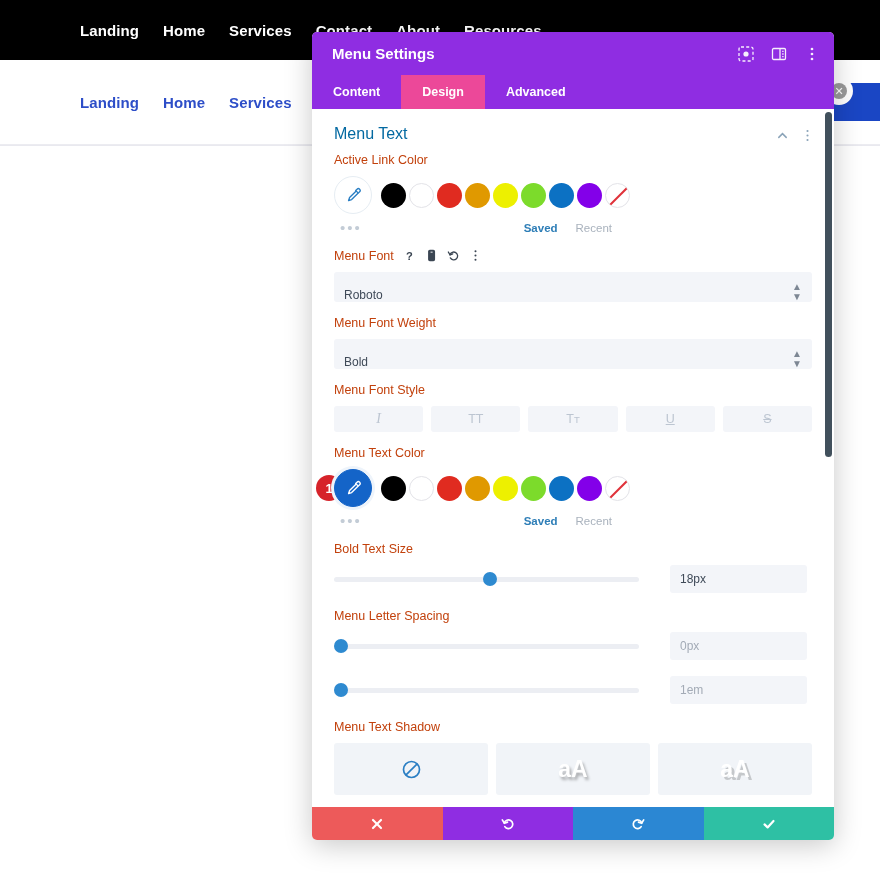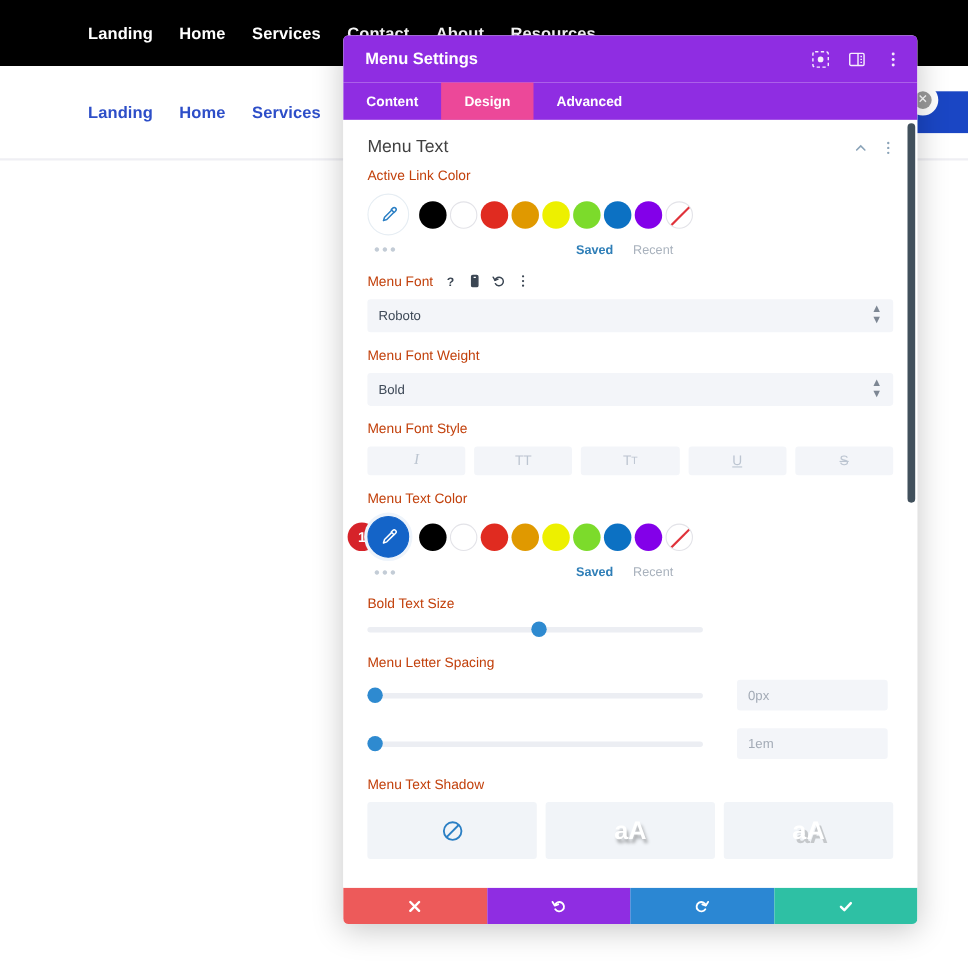--- a/index.html
+++ b/index.html
@@ -98,21 +98,21 @@
 
   .modal-body {
     flex: 1 1 auto; position: relative; overflow: hidden; background: #fff;
   }
   .scroll-inner { padding: 0 0 10px 0; }
 
   .section-head {
     display: flex; align-items: center;
     padding: 16px 20px 10px 22px;
   }
-  .section-title { color: #404040; font-size: 16px; }
+  .section-title { color: #0369a1; font-size: 16px; }
   .section-head-icons { margin-left: auto; display: flex; align-items: center; gap: 12px; }
   .sh-icon { width: 13px; height: 13px; display:block; }
 
   .field { padding: 0 22px; margin-bottom: 14px; }
   .field-label {
     font-size: 12.5px; color: #c2410c; margin-bottom: 9px;
     display: flex; align-items: center; gap: 9px;
   }
   .label-icons { display: flex; align-items: center; gap: 9px; }
   .li { width: 13px; height: 14px; display: block; }
@@ -151,21 +151,21 @@
     display: flex; align-items: center; margin-top: 6px; padding-left: 6px;
   }
   .dots3 { color: #c3ccd6; font-size: 15px; letter-spacing: 2px; line-height: 1; }
   .pf-links { margin-left: auto; display: flex; gap: 18px; padding-right: 200px; }
   .pf-saved { color: #2e7eb7; font-size: 11.5px; font-weight: bold; }
   .pf-recent { color: #a9b2bd; font-size: 11.5px; }
 
   
   .select {
     height: 30px; background: #f3f5f9; border-radius: 3px;
-    display: flex; align-items: center; padding: 0 10px;
+    display: flex; align-items: flex-end; padding: 0 10px;
     font-size: 12px; color: #3f4a58; position: relative;
   }
   .select .caret { margin-left: auto; color: #7d8794; font-size: 10px; line-height: 1; }
 
   
   .style-row { display: flex; gap: 8px; }
   .style-btn {
     flex: 1 1 0; height: 26px; background: #f3f5f9; border-radius: 3px;
     display: flex; align-items: center; justify-content: center;
     color: #bcc5d1; font-size: 12.5px;
@@ -445,20 +445,21 @@
         </div>
       </div>
 
       <div class="slider-field">
         <div class="field-label">Bold Text Size</div>
         <div class="slider-row">
           <span class="track-wrap">
             <span class="track"></span>
             <span class="knob" style="left:49%"></span>
           </span>
+          <span class="num-box lit">18px</span>
         </div>
       </div>
 
       <div class="slider-field">
         <div class="field-label">Menu Letter Spacing</div>
         <div class="slider-row">
           <span class="track-wrap">
             <span class="track"></span>
             <span class="knob" style="left:0%"></span>
           </span>

